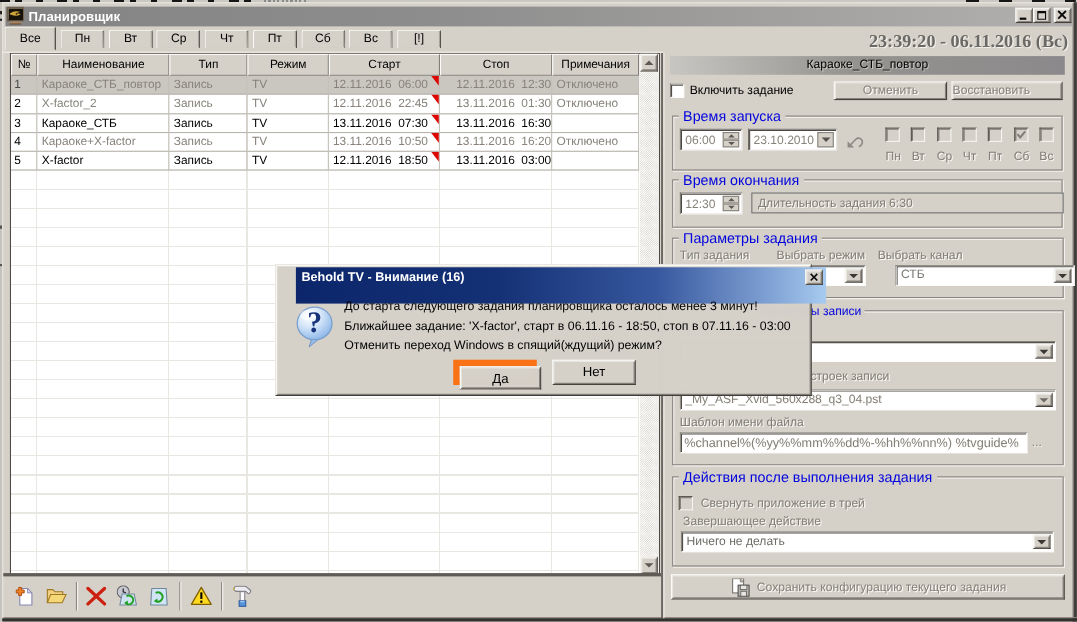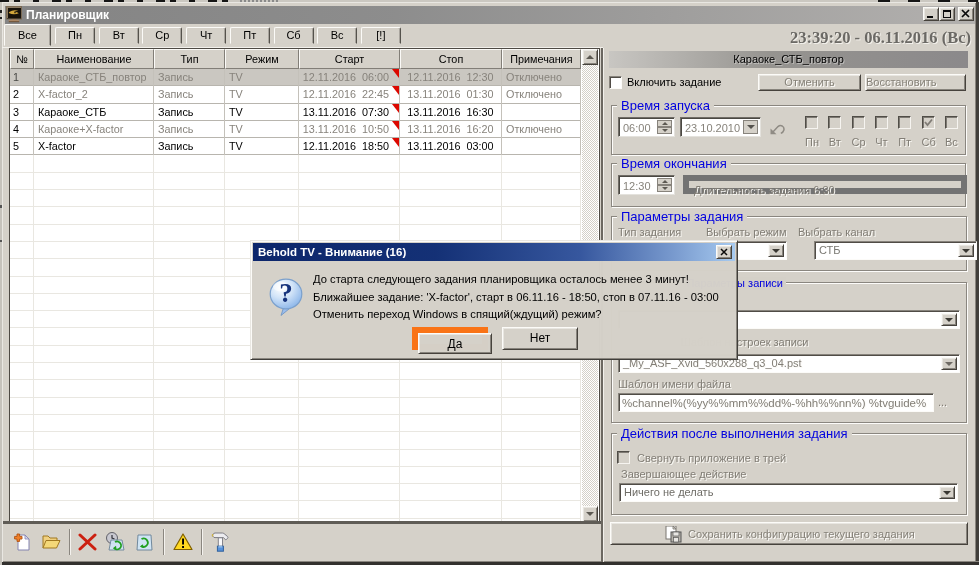--- a/index.html
+++ b/index.html
@@ -12,21 +12,21 @@
 .dis{color:#827e76;text-shadow:1px 1px 0 #fbfaf6}
 .dtx{color:#827e76;font-size:11px;text-shadow:1px 1px 0 #fbfaf6}
 .btxt{color:#868279;text-shadow:1px 1px 0 #fdfcfa}
 .tri{width:0;height:0;border-left:4px solid transparent;border-right:4px solid transparent;border-top:4px solid #3a3833;display:inline-block}
 .trig{border-top-color:#6e6a64}
 .ddb{position:absolute;top:2px;right:2px;width:16px;bottom:2px;border:1px solid;border-color:#fcfbf8 #46423c #46423c #fcfbf8;box-shadow:inset 1px 1px 0 #e8e6e1,inset -1px -1px 0 #87837c;background:rgba(212,208,200,0.99);display:flex;align-items:center;justify-content:center}
 .tab{position:absolute;background:rgba(212,208,200,0.99);border:1px solid;border-color:#fbfaf7 #55524c #d4d0c8 #fbfaf7;border-radius:2px 2px 0 0;box-shadow:inset -1px 0 0 #a8a49d;text-align:center;font-size:11px}
 .hcell{position:absolute;top:0;height:20px;background:rgba(212,208,200,0.99);border:1px solid;border-color:#fbfaf7 #827e77 #827e77 #fbfaf7;text-align:center;line-height:19px;font-size:10.8px}
 .row{position:absolute;left:0;width:571px;height:17.3px;border-bottom:1px solid #b8b5ae}
 .cell{position:absolute;top:0;height:17.3px;line-height:16px;white-space:nowrap;overflow:hidden;border-right:1px solid #c4c1ba;padding-left:4px;font-size:10.8px}
-.cc{text-align:center;padding-left:0}
+.cc{text-align:right;padding-left:0}
 .cr{text-align:right;padding-left:0;padding-right:10px}
 .rtri{position:absolute;top:0;width:0;height:0;border-top:9px solid #dc0800;border-left:7px solid transparent}
 .spin{position:absolute;width:57px;height:20px;border:1px solid;border-color:#706c66 #e4e2dd #e4e2dd #706c66;box-shadow:inset 1px 1px 0 #4a4842;background:rgba(255,255,255,0.99)}
 .spin .v{position:absolute;left:4px;top:3.5px;font-size:11px;color:#87837b}
 .sb{position:absolute;right:2px;width:15px;height:7px;border:1px solid #87837c;background:rgba(212,208,200,0.99);display:flex;align-items:center;justify-content:center}
 .st{width:0;height:0;border-left:3px solid transparent;border-right:3px solid transparent;border-bottom:3px solid #5c5952}
 .sd{width:0;height:0;border-left:3px solid transparent;border-right:3px solid transparent;border-top:3px solid #5c5952}
 .ck{position:absolute;width:13px;height:13px;border:1px solid;border-color:#504d47 #f6f4f0 #f6f4f0 #504d47;box-shadow:inset 1px 1px 0 #7e7a73;background:rgba(212,208,200,0.99)}
 .lab{position:absolute;font-size:11px;white-space:nowrap}
 .combo{position:absolute;height:19px;border:1px solid;border-color:#87837c #fcfbf8 #fcfbf8 #87837c;box-shadow:inset 1px 1px 0 #504c46;background:rgba(255,255,255,0.99);font-size:11px}
@@ -260,21 +260,21 @@
     </div>
     <div class="spin" style="left:14px;top:127px">
       <div class="v">12:30</div>
       <div class="sb" style="top:2px">
           <div class="st"></div>
         </div>
       <div class="sb" style="top:9px">
           <div class="sd"></div>
         </div>
     </div>
-    <div class="ab" style="left:79px;top:127px;width:284px;height:19px;border:6px solid #737373;background:rgba(212,208,200,0.99)">
+    <div class="ab" style="left:79px;top:127px;width:284px;height:19px;border:1px solid #737373;background:rgba(212,208,200,0.99)">
       <div class="ab dtx" style="left:5px;top:2.5px">Длительность задания 6:30</div>
     </div>
 
     <div class="ab etch" style="left:7px;top:168px;width:356px;height:55px">
       <div class="glab">Параметры задания</div>
     </div>
     <div class="lab dis" style="left:14px;top:178px">Тип задания</div>
     <div class="lab dis" style="left:102px;top:178px">Выбрать режим</div>
     <div class="lab dis" style="left:194px;top:178px">Выбрать канал</div>
     <div class="combo" style="left:100px;top:193px;width:83px">
@@ -331,21 +331,21 @@
         <rect x="6" y="6" width="10" height="10" fill="#b8b4ac" stroke="#555"></rect>
         <rect x="8" y="6" width="6" height="4" fill="#e8e6e2" stroke="#555" stroke-width="0.7"></rect>
         <rect x="8.5" y="11.5" width="5" height="4.5" fill="#e8e6e2" stroke="#555" stroke-width="0.7"></rect>
       </svg>
       <div class="btxt" style="position:absolute;left:77px;top:5px;font-size:11px">Сохранить конфигурацию текущего задания</div>
     </div>
   </div>
 </div>
 
 <div class="ab" id="dlg" style="left:250px;top:240px;width:488px;height:120px;transform:translateZ(0);background:rgba(212,208,200,0.99);border:1px solid;border-color:#e9e7e2 #403e3a #403e3a #e9e7e2;box-shadow:inset 1px 1px 0 #fcfbf8,inset -1px -1px 0 #8a867f">
-  <div class="ab" style="left:2px;top:2px;width:482px;height:18px;background:linear-gradient(90deg,rgba(10,36,106,0.99) 0%,rgba(18,47,117,0.99) 38%,rgba(53,86,158,0.99) 68%,rgba(122,156,208,0.99) 88%,rgba(166,202,240,0.99) 100%)">
+  <div class="ab" style="left:18px;top:2px;width:482px;height:33px;background:linear-gradient(90deg,rgba(10,36,106,0.99) 0%,rgba(18,47,117,0.99) 38%,rgba(53,86,158,0.99) 68%,rgba(122,156,208,0.99) 88%,rgba(166,202,240,0.99) 100%)">
     <div class="ab" style="left:5px;top:3px;font-size:11.5px;font-weight:bold;color:#fff">Behold TV - Внимание (16)</div>
     <div class="ab raised" style="right:3px;top:2px;width:16px;height:14px">
       <svg class="ab" style="left:3px;top:2px" width="8" height="8" viewBox="0 0 8 8">
           <path d="M1 1 L7 7 M7 1 L1 7" stroke="#0a0a0a" stroke-width="1.5"></path>
         </svg>
     </div>
   </div>
   <svg class="ab" style="left:18px;top:37px" width="36" height="38" viewBox="0 0 36 38">
     <defs>
       <radialGradient id="qg" cx="35%" cy="28%" r="80%">

